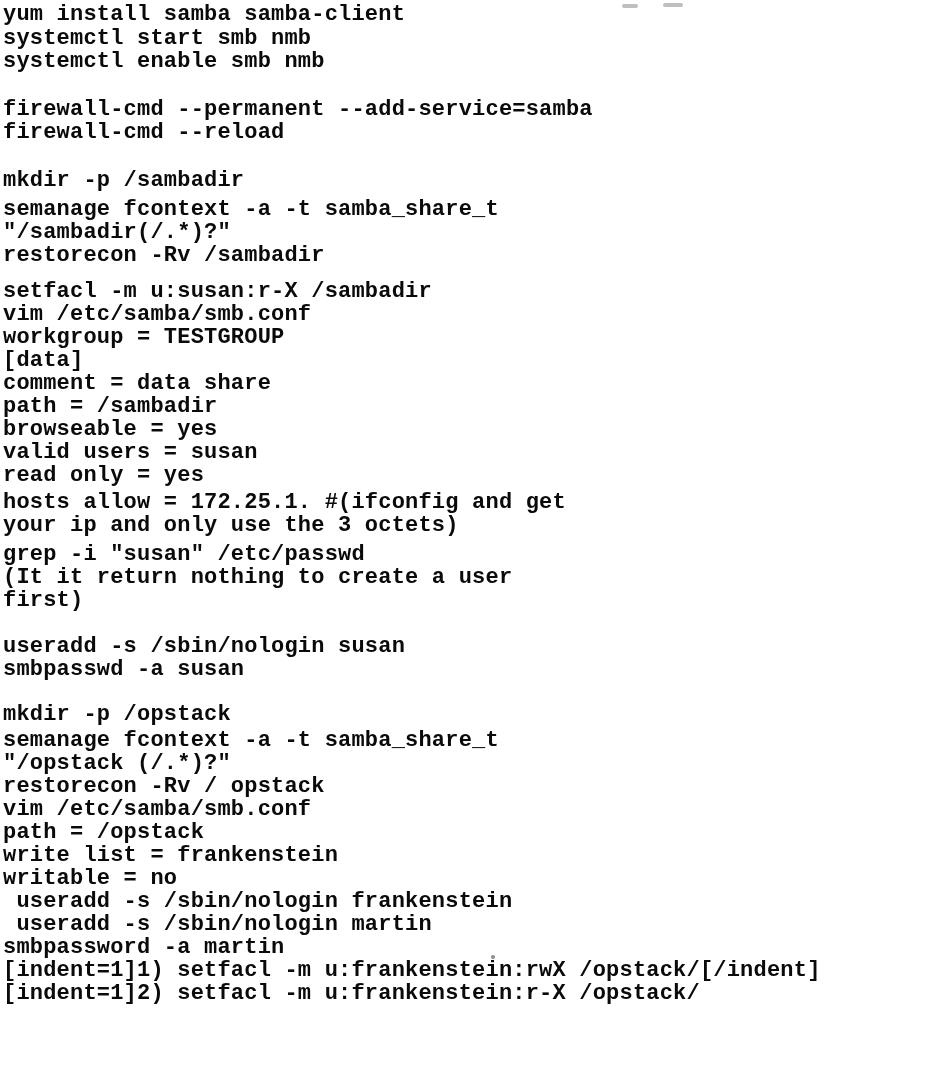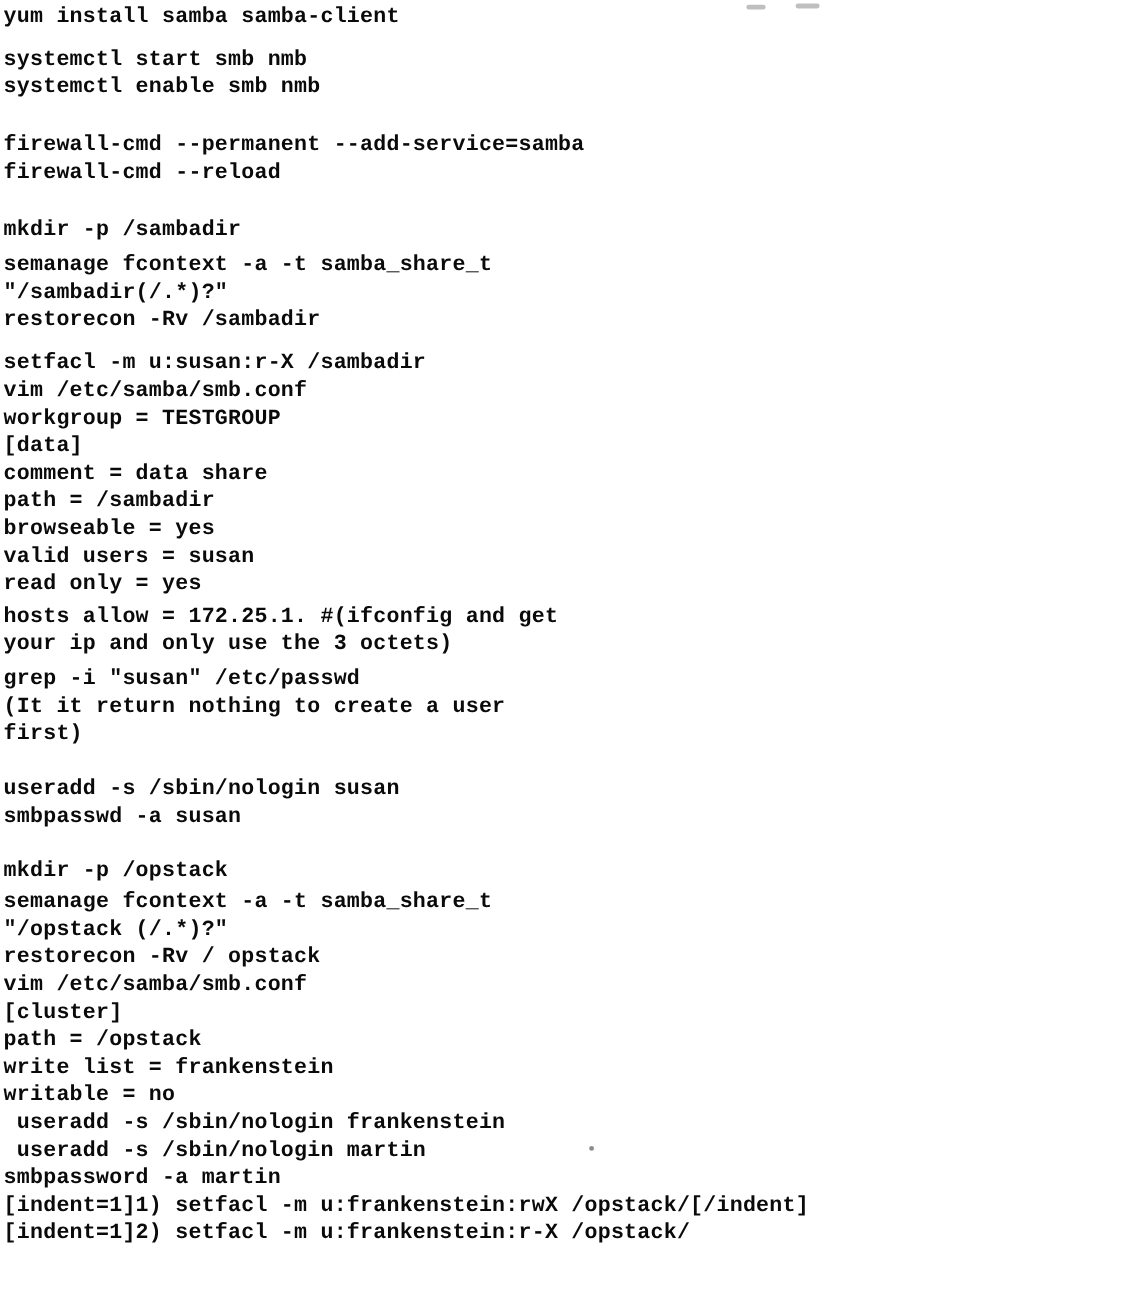--- a/index.html
+++ b/index.html
@@ -8,38 +8,38 @@
     background: #ffffff;
   }
   .page {
     position: relative;
     width: 947px;
     height: 1091px;
     background: #ffffff;
     overflow: hidden;
     font-family: "Liberation Mono", "DejaVu Sans Mono", monospace;
     font-weight: bold;
-    font-size: 18px;
+    font-size: 22px;
     color: #0a0a0a;
     padding: 3px 0 0 3px;
     box-sizing: border-box;
   }
   .block { margin: 0; }
   .line {
     height: 23px;
     line-height: 23px;
     white-space: pre;
     letter-spacing: 0.2px;
   }
   
   .g0  { margin-top: 0; }
   .g3  { margin-top: 3px; }
   .g4  { margin-top: 4px; }
   .g6  { margin-top: 6px; }
-  .g7  { margin-top: 13px; font-family: Liberation Mono, monospace; }
+  .g7  { margin-top: 1px; font-family: Liberation Mono, monospace; }
   .g13 { margin-top: 13px; }
   .g15 { margin-top: 25px; }
   .g22 { margin-top: 22px; }
   .g23 { margin-top: 23px; }
   
   .smudge {
     position: absolute;
     height: 4px;
     border-radius: 2px;
     background: #8a8a8a;
@@ -119,21 +119,20 @@
 
   <div class="block g22">
     <div class="line">mkdir -p /opstack</div>
   </div>
 
   <div class="block g3">
     <div class="line">semanage fcontext -a -t samba_share_t</div>
     <div class="line">"/opstack (/.*)?"</div>
     <div class="line">restorecon -Rv / opstack</div>
     <div class="line">vim /etc/samba/smb.conf</div>
-    <div class="line">[cluster]</div>
     <div class="line">path = /opstack</div>
     <div class="line">write list = frankenstein</div>
     <div class="line">writable = no</div>
   </div>
 
   <div class="block g0">
     <div class="line"> useradd -s /sbin/nologin frankenstein</div>
     <div class="line"> useradd -s /sbin/nologin martin</div>
     <div class="line">smbpassword -a martin</div>
     <div class="line">[indent=1]1) setfacl -m u:frankenstein:rwX /opstack/[/indent]</div>

